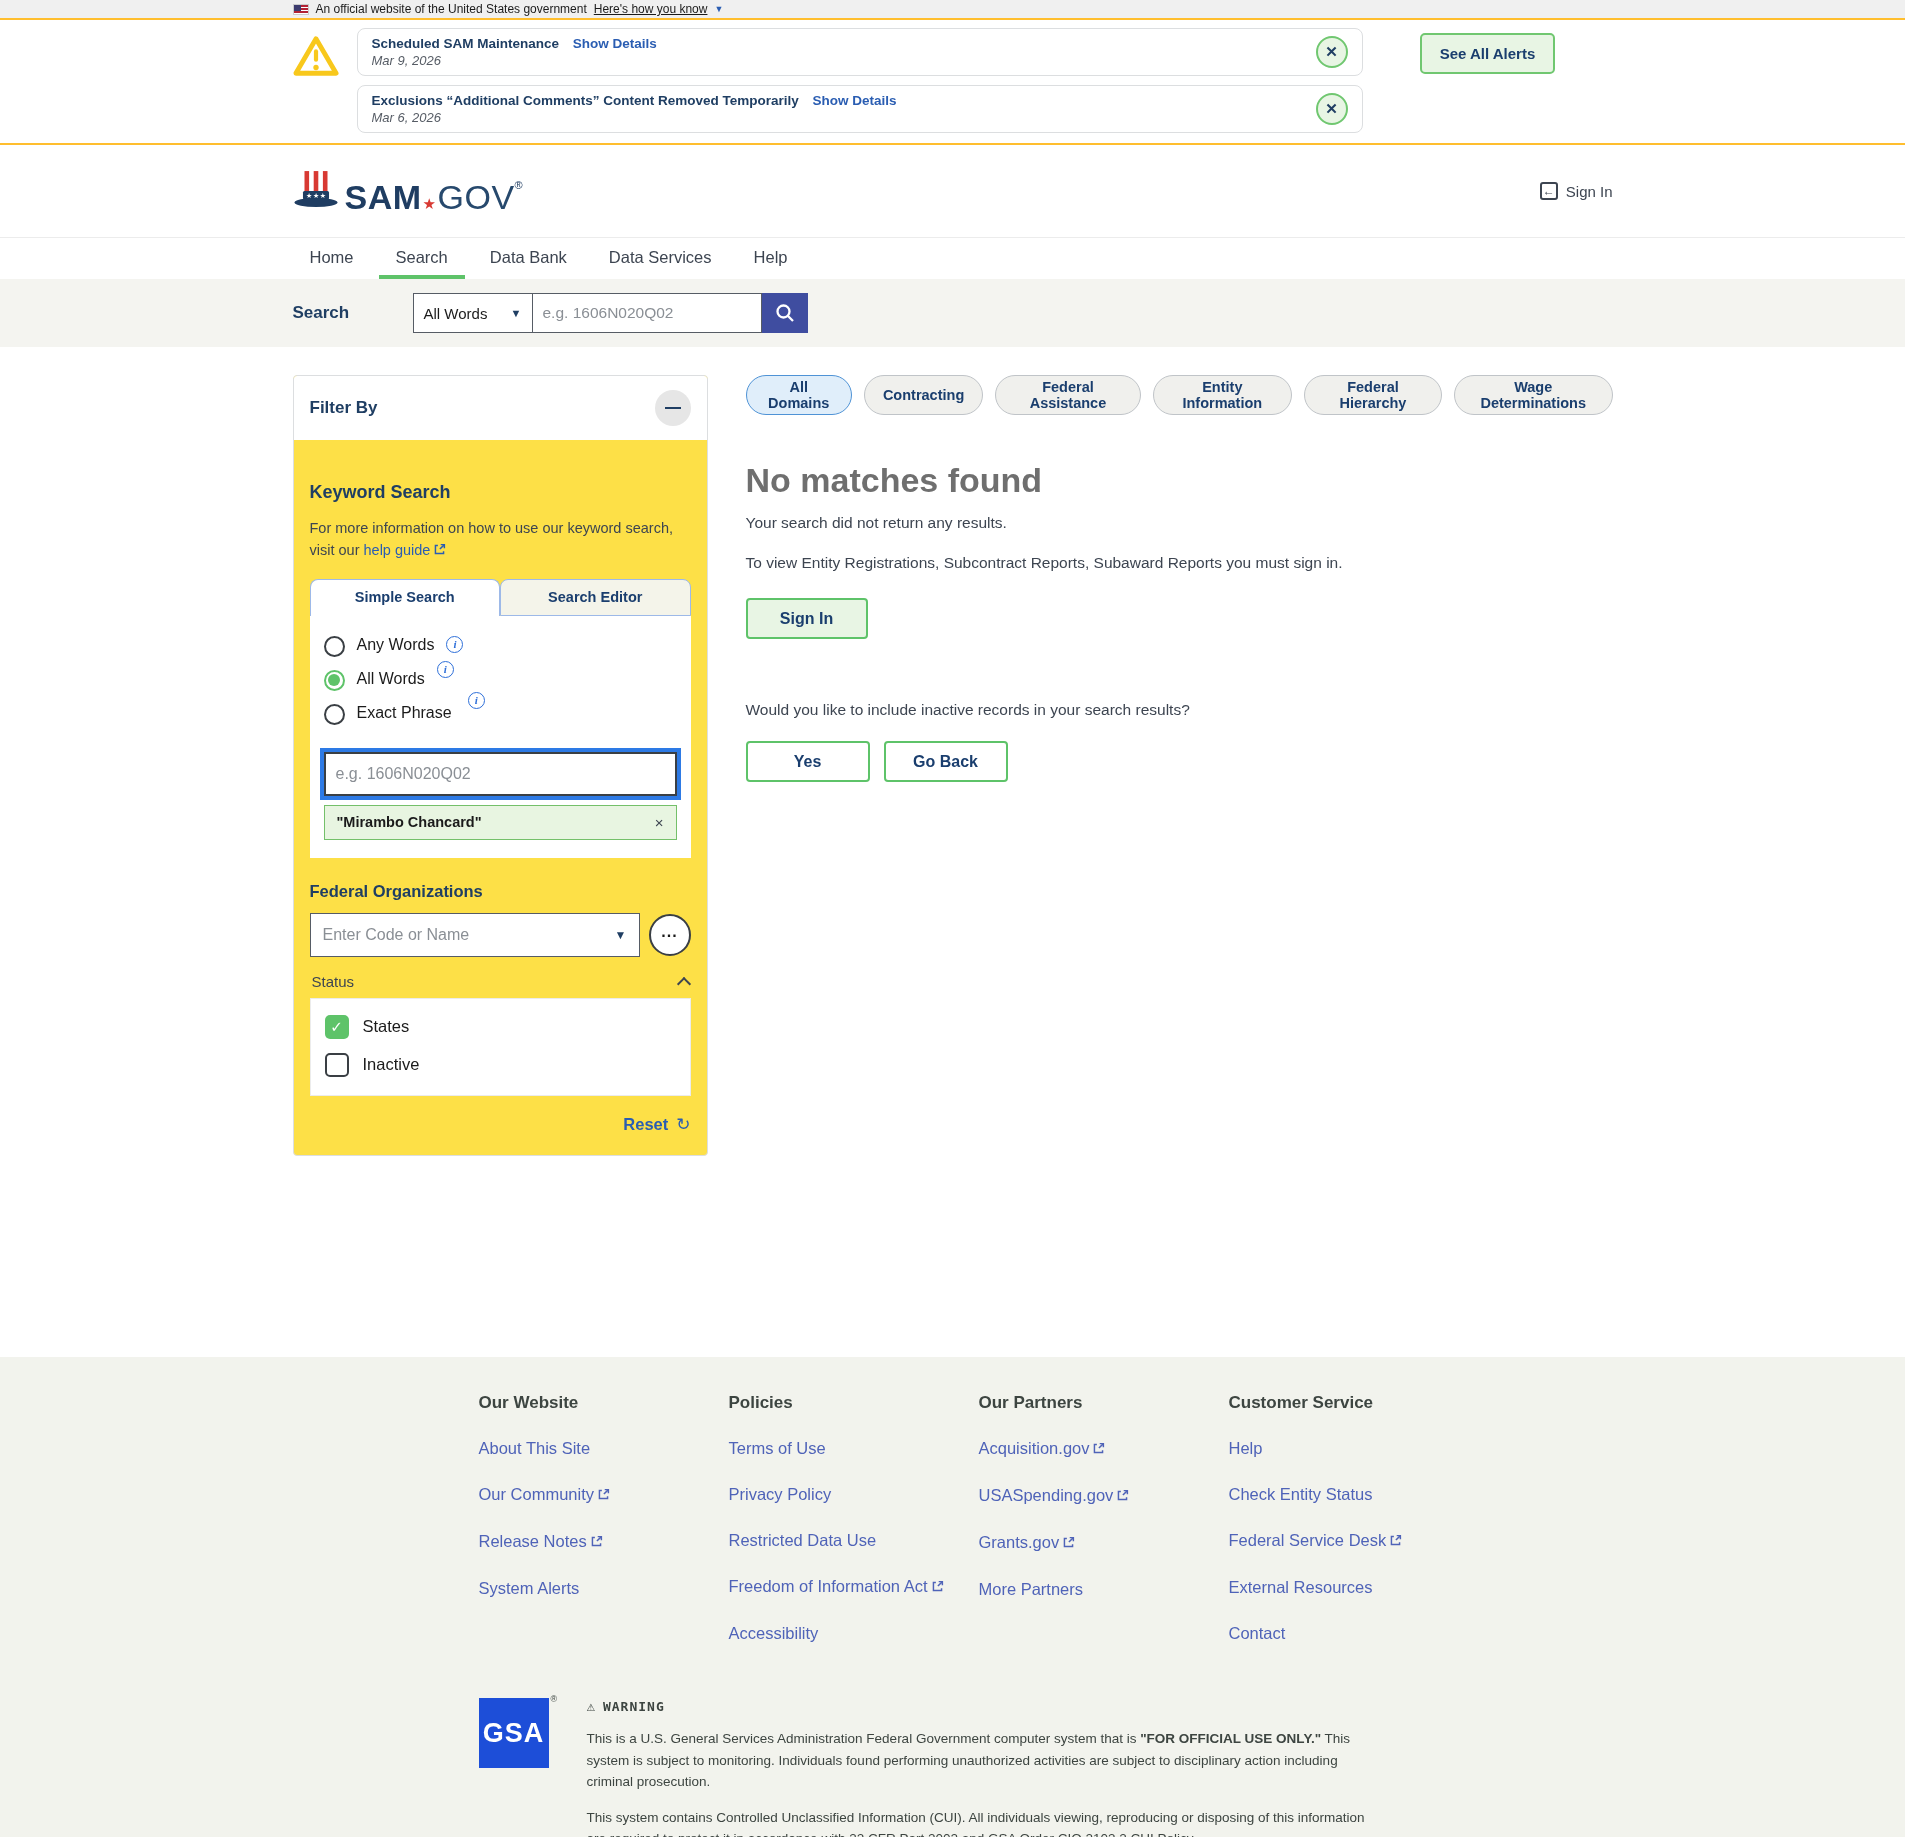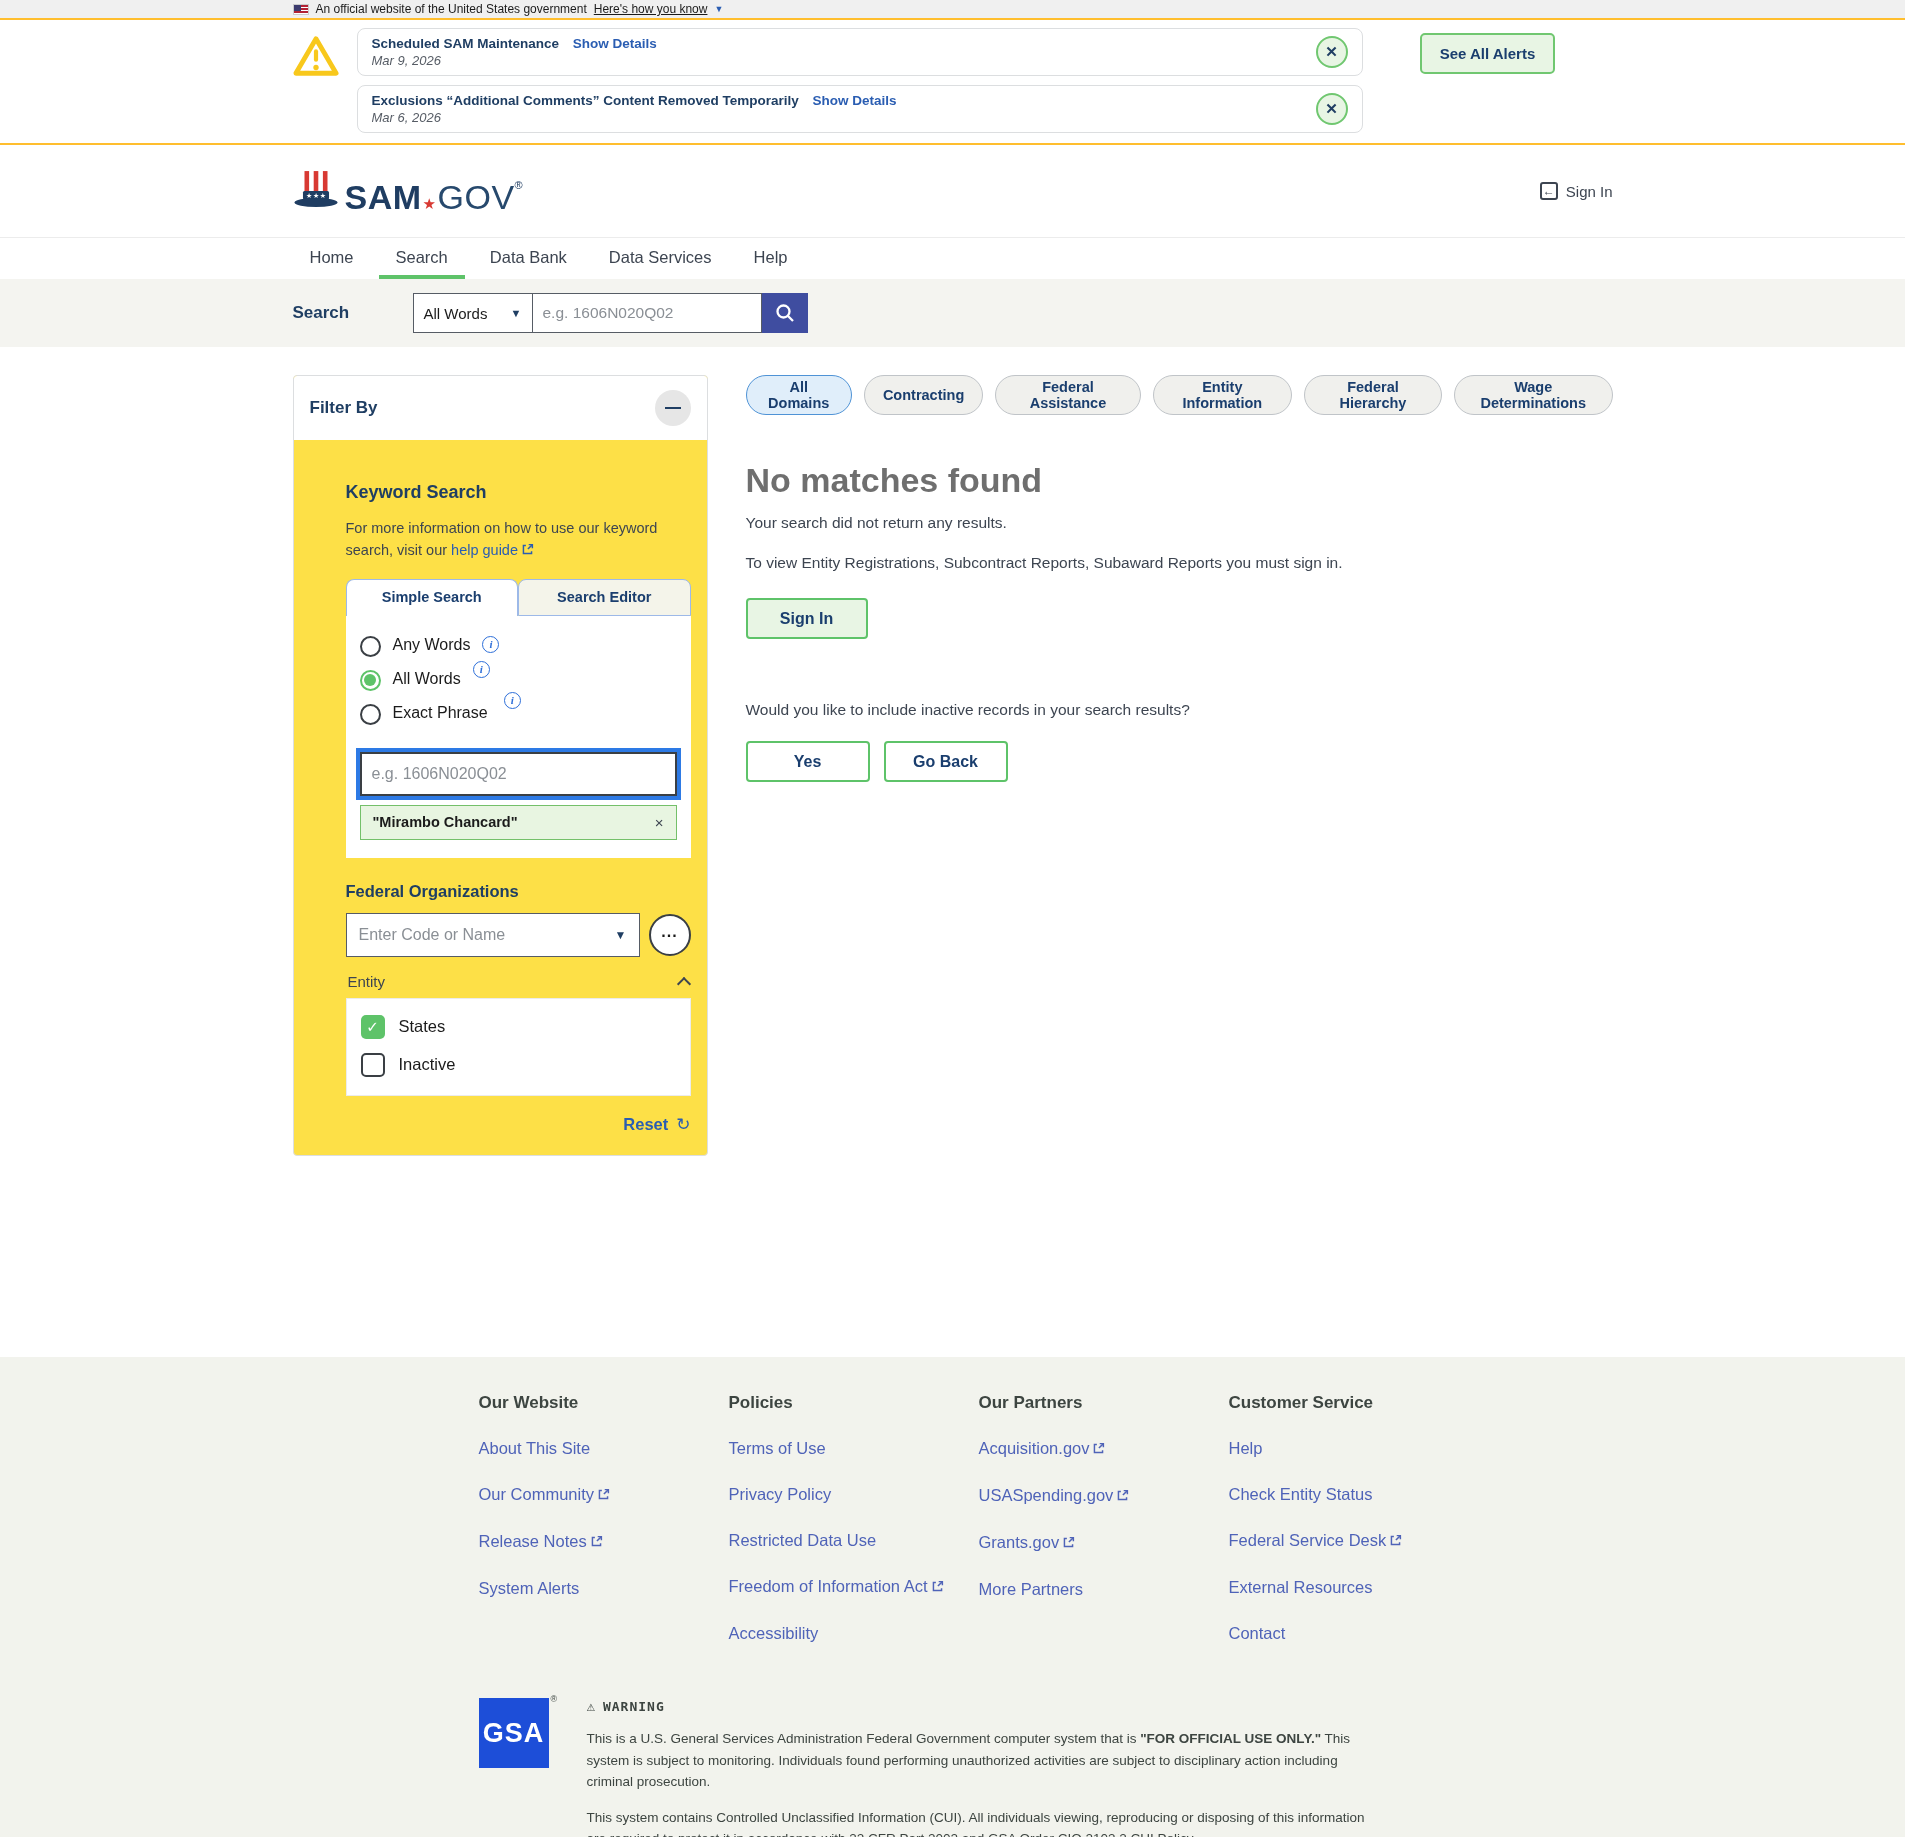--- a/index.html
+++ b/index.html
@@ -66,21 +66,21 @@
   
   .main-area { min-height:1010px; }
   .main-area .container { display:flex; gap:38px; padding-top:28px; align-items:flex-start; }
 
   
   .filter-panel { width:415px; border:1px solid #dcdee0; border-radius:4px; overflow:hidden; background:#fde047; }
   .filter-header { background:#fff; display:flex; align-items:center; padding:14px 16px; }
   .filter-title { font-weight:bold; font-size:17px; color:#1f3e63; }
   .collapse-btn { margin-left:auto; width:36px; height:36px; border-radius:50%; background:#e6e6e6; border:none; cursor:pointer; position:relative; }
   .collapse-btn::after { content:""; position:absolute; left:10px; top:17px; width:16px; height:2px; background:#1f3e63; }
-  .filter-body { padding:16px 16px 20px;margin-left:36px; }
+  .filter-body { padding:16px 16px 20px; }
   .kw-heading { font-weight:bold; font-size:18px; color:#1f3e63; margin:26px 0 14px; }
   .kw-info { font-size:14.5px; line-height:1.55; color:#3d4551; }
   .help-link { color:#2a5db2; text-decoration:none; cursor:pointer; }
   .ext-icon { display:inline-block; vertical-align:-1px; margin-left:3px; }
   .kw-tabs { display:flex; margin-top:16px; }
   .kw-tab { flex:1; height:37px; line-height:35px; text-align:center; font-weight:bold; font-size:14.5px; color:#1a3e6e; border:1px solid #9db9e8; border-radius:8px 8px 0 0; cursor:pointer; }
   .kw-tab.active { background:#fff; border-bottom:none; }
   .kw-tab.inactive { background:#f4f4ea; }
   .kw-box { background:#fff; padding:20px 14px 18px; }
   .radio-row { display:flex; align-items:flex-start; gap:12px; margin-bottom:13px; position:relative; }
@@ -294,21 +294,21 @@
         <div class="fedorg-heading">Federal Organizations</div>
         <div class="fedorg-row">
           <div class="fedorg-select">
             <span>Enter Code or Name</span>
             <span class="caret">▼</span>
           </div>
           <button class="more-btn">...</button>
         </div>
 
         <div class="status-row">
-          <span class="status-label">Entity</span>
+          <span class="status-label">Status</span>
           <span class="chevron-up"></span>
         </div>
         <div class="status-box">
           <div class="check-row">
             <span class="checkbox checked">✓</span>
             <span class="check-label">States</span>
           </div>
           <div class="check-row">
             <span class="checkbox unchecked"></span>
             <span class="check-label">Inactive</span>

